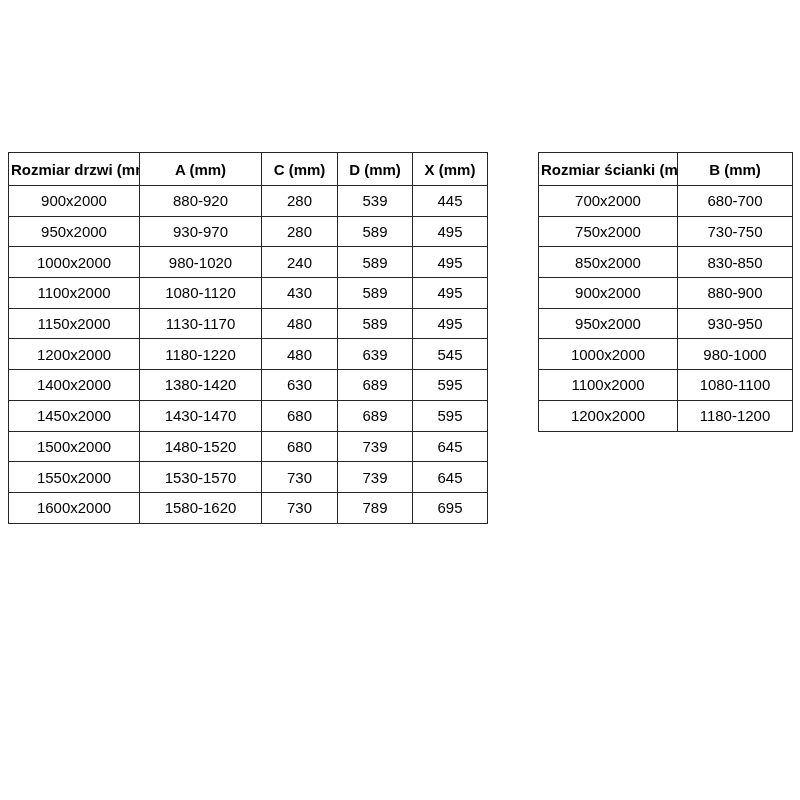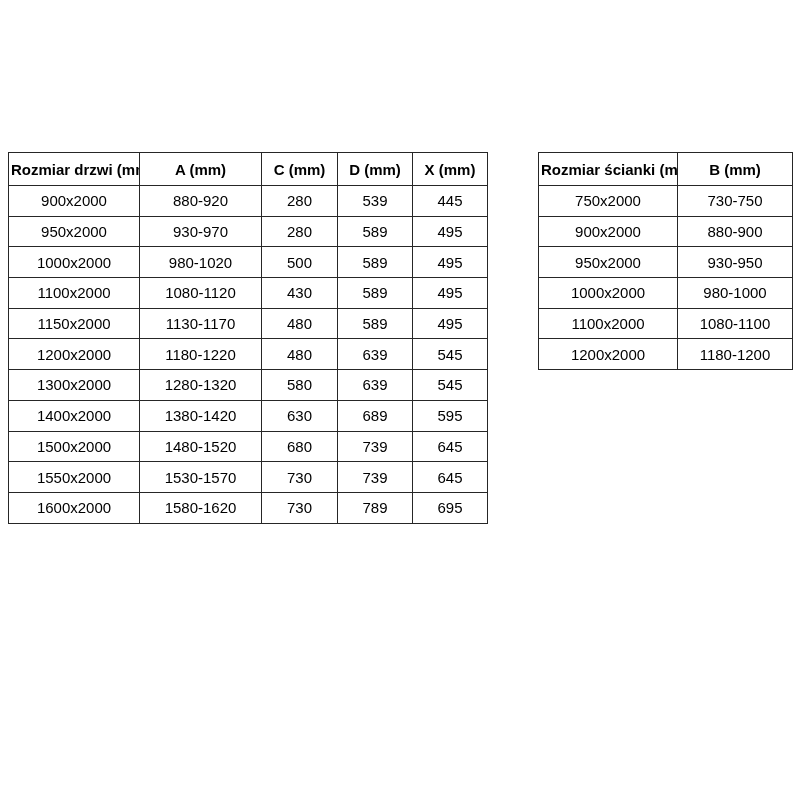--- a/index.html
+++ b/index.html
@@ -87,21 +87,21 @@
       <tr>
         <td>950x2000</td>
         <td>930-970</td>
         <td>280</td>
         <td>589</td>
         <td>495</td>
       </tr>
       <tr>
         <td>1000x2000</td>
         <td>980-1020</td>
-        <td>500</td>
+        <td>240</td>
         <td>589</td>
         <td>495</td>
       </tr>
       <tr>
         <td>1100x2000</td>
         <td>1080-1120</td>
         <td>430</td>
         <td>589</td>
         <td>495</td>
       </tr>
@@ -113,30 +113,30 @@
         <td>495</td>
       </tr>
       <tr>
         <td>1200x2000</td>
         <td>1180-1220</td>
         <td>480</td>
         <td>639</td>
         <td>545</td>
       </tr>
       <tr>
-        <td>1300x2000</td>
-        <td>1280-1320</td>
-        <td>580</td>
-        <td>639</td>
-        <td>545</td>
-      </tr>
-      <tr>
         <td>1400x2000</td>
         <td>1380-1420</td>
         <td>630</td>
+        <td>689</td>
+        <td>595</td>
+      </tr>
+      <tr>
+        <td>1450x2000</td>
+        <td>1430-1470</td>
+        <td>680</td>
         <td>689</td>
         <td>595</td>
       </tr>
       <tr>
         <td>1500x2000</td>
         <td>1480-1520</td>
         <td>680</td>
         <td>739</td>
         <td>645</td>
       </tr>
@@ -163,22 +163,30 @@
       <col class="c2">
   </colgroup>
   <thead>
     <tr>
         <th>Rozmiar ścianki (mm)</th>
         <th>B (mm)</th>
       </tr>
   </thead>
   <tbody>
       <tr>
+        <td>700x2000</td>
+        <td>680-700</td>
+      </tr>
+      <tr>
         <td>750x2000</td>
         <td>730-750</td>
+      </tr>
+      <tr>
+        <td>850x2000</td>
+        <td>830-850</td>
       </tr>
       <tr>
         <td>900x2000</td>
         <td>880-900</td>
       </tr>
       <tr>
         <td>950x2000</td>
         <td>930-950</td>
       </tr>
       <tr>

